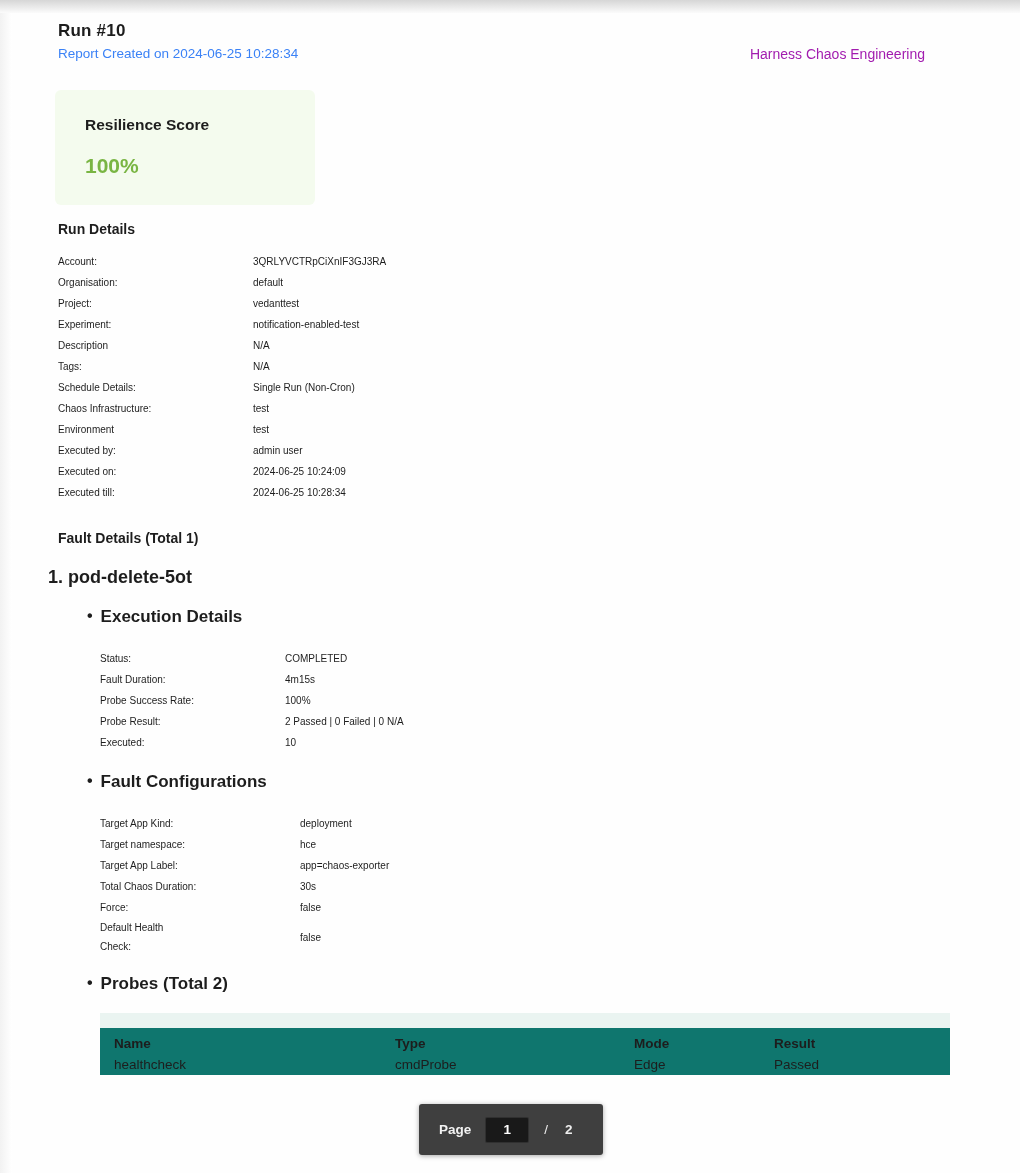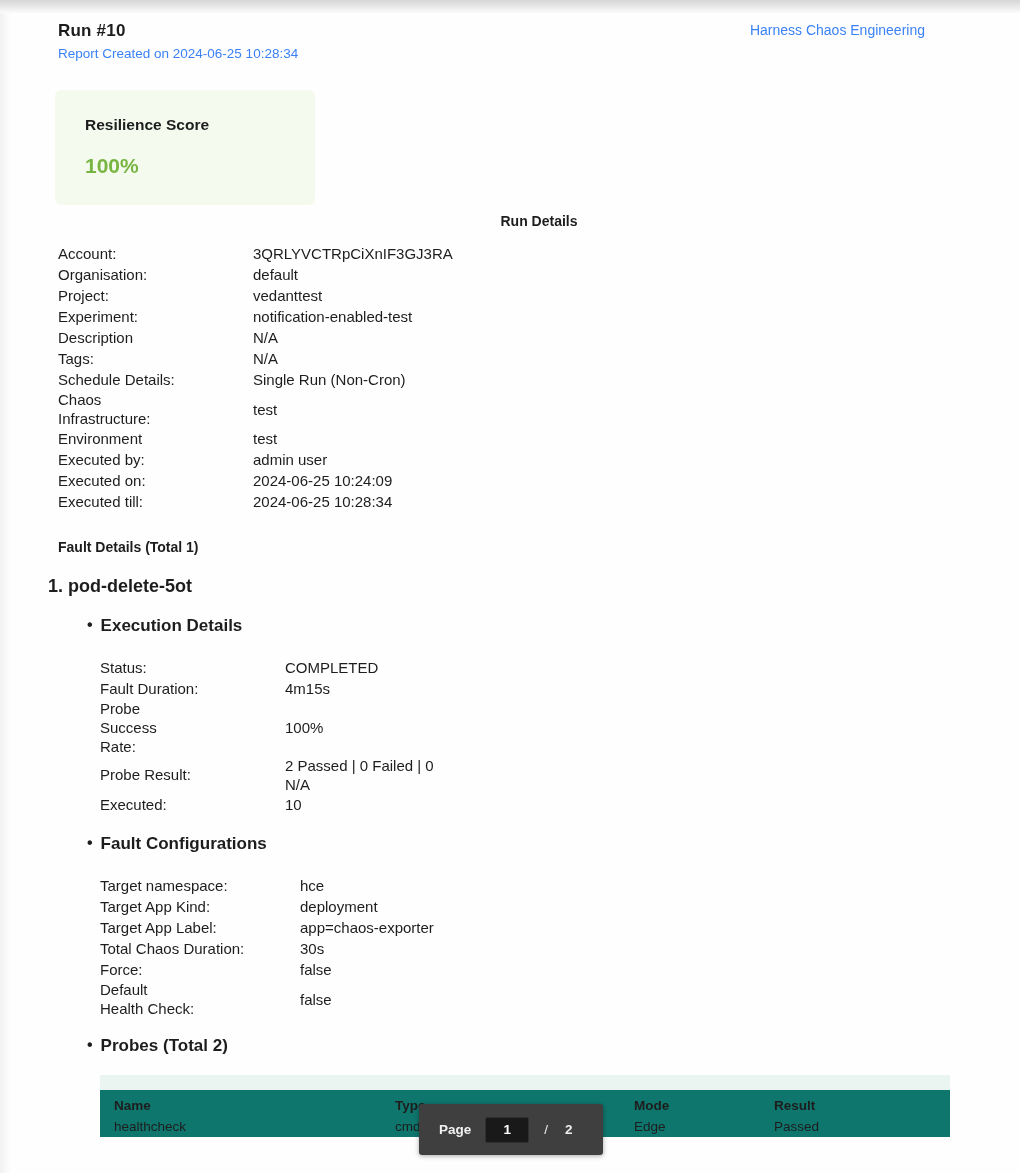--- a/index.html
+++ b/index.html
@@ -5,34 +5,34 @@
   * { margin:0; padding:0; box-sizing:border-box; }
   html,body { width:1020px; height:1173px; overflow:hidden; background:#ffffff;
     font-family:"Liberation Sans","DejaVu Sans",sans-serif; color:#1d1d1d; }
   .page { position:relative; width:1020px; height:1173px; background:#fefefe; }
   .top-strip { position:absolute; top:0; left:0; width:100%; height:13px;
     background:linear-gradient(#d6d6d6,#fbfbfb); }
   .left-edge { position:absolute; top:13px; left:0; width:12px; height:1160px;
     background:linear-gradient(90deg,#f2f2f2,#ffffff); }
   .content { position:absolute; top:13px; left:0; width:1020px; padding:8px 0 0 58px; }
 
-  .hdr { display:flex; justify-content:space-between; width:867px; }
+  .hdr { display:flex; justify-content:space-between; width:867px;align-items:flex-end; }
   .title { font-size:17px; font-weight:bold; line-height:20px; letter-spacing:.2px; }
   .subtitle { font-size:13.5px; line-height:16px; margin-top:5px; color:#3b82f6; }
-  .brand { font-size:14px; margin-top:1px; color:#3b82f6; }
+  .brand { font-size:14px; margin-top:1px; color:#a21caf; }
 
   .res-card { width:260px; height:115px; margin-top:28px; margin-left:-3px;
     border-radius:6px; padding:26px 0 0 30px; }
   .res-label { font-size:15.5px; font-weight:bold; }
   .res-score { font-size:21px; font-weight:bold; margin-top:20px; }
 
   .sec-heading { font-size:14px; font-weight:bold; line-height:17px; }
-  .run-heading { margin-top:8px;text-align:center; }
-
-  .kv { font-size:15px; }
+  .run-heading { margin-top:16px; }
+
+  .kv { font-size:10px; }
   .kv .row { display:flex; align-items:center; min-height:21px; line-height:20px; }
   .kv .label { white-space:nowrap; }
   .kv .label.wrap { white-space:normal; line-height:19px; }
   .kv .value { line-height:19px; }
 
   .kv-run { margin-top:13px; }
   .kv-run .label { width:195px; }
   .kv-run .label.wrap { width:100px; margin-right:95px; }
 
   .indent { margin-left:42px; }
@@ -164,26 +164,26 @@
       </div>
       <div class="row">
         <span class="label">Executed:</span>
         <span class="value">10</span>
       </div>
     </div>
 
     <div class="bullet-heading">Fault Configurations</div>
     <div class="kv kv-cfg indent kv-block-gap">
       <div class="row">
+        <span class="label">Target App Kind:</span>
+        <span class="value">deployment</span>
+      </div>
+      <div class="row">
         <span class="label">Target namespace:</span>
         <span class="value">hce</span>
-      </div>
-      <div class="row">
-        <span class="label">Target App Kind:</span>
-        <span class="value">deployment</span>
       </div>
       <div class="row">
         <span class="label">Target App Label:</span>
         <span class="value">app=chaos-exporter</span>
       </div>
       <div class="row">
         <span class="label">Total Chaos Duration:</span>
         <span class="value">30s</span>
       </div>
       <div class="row">

